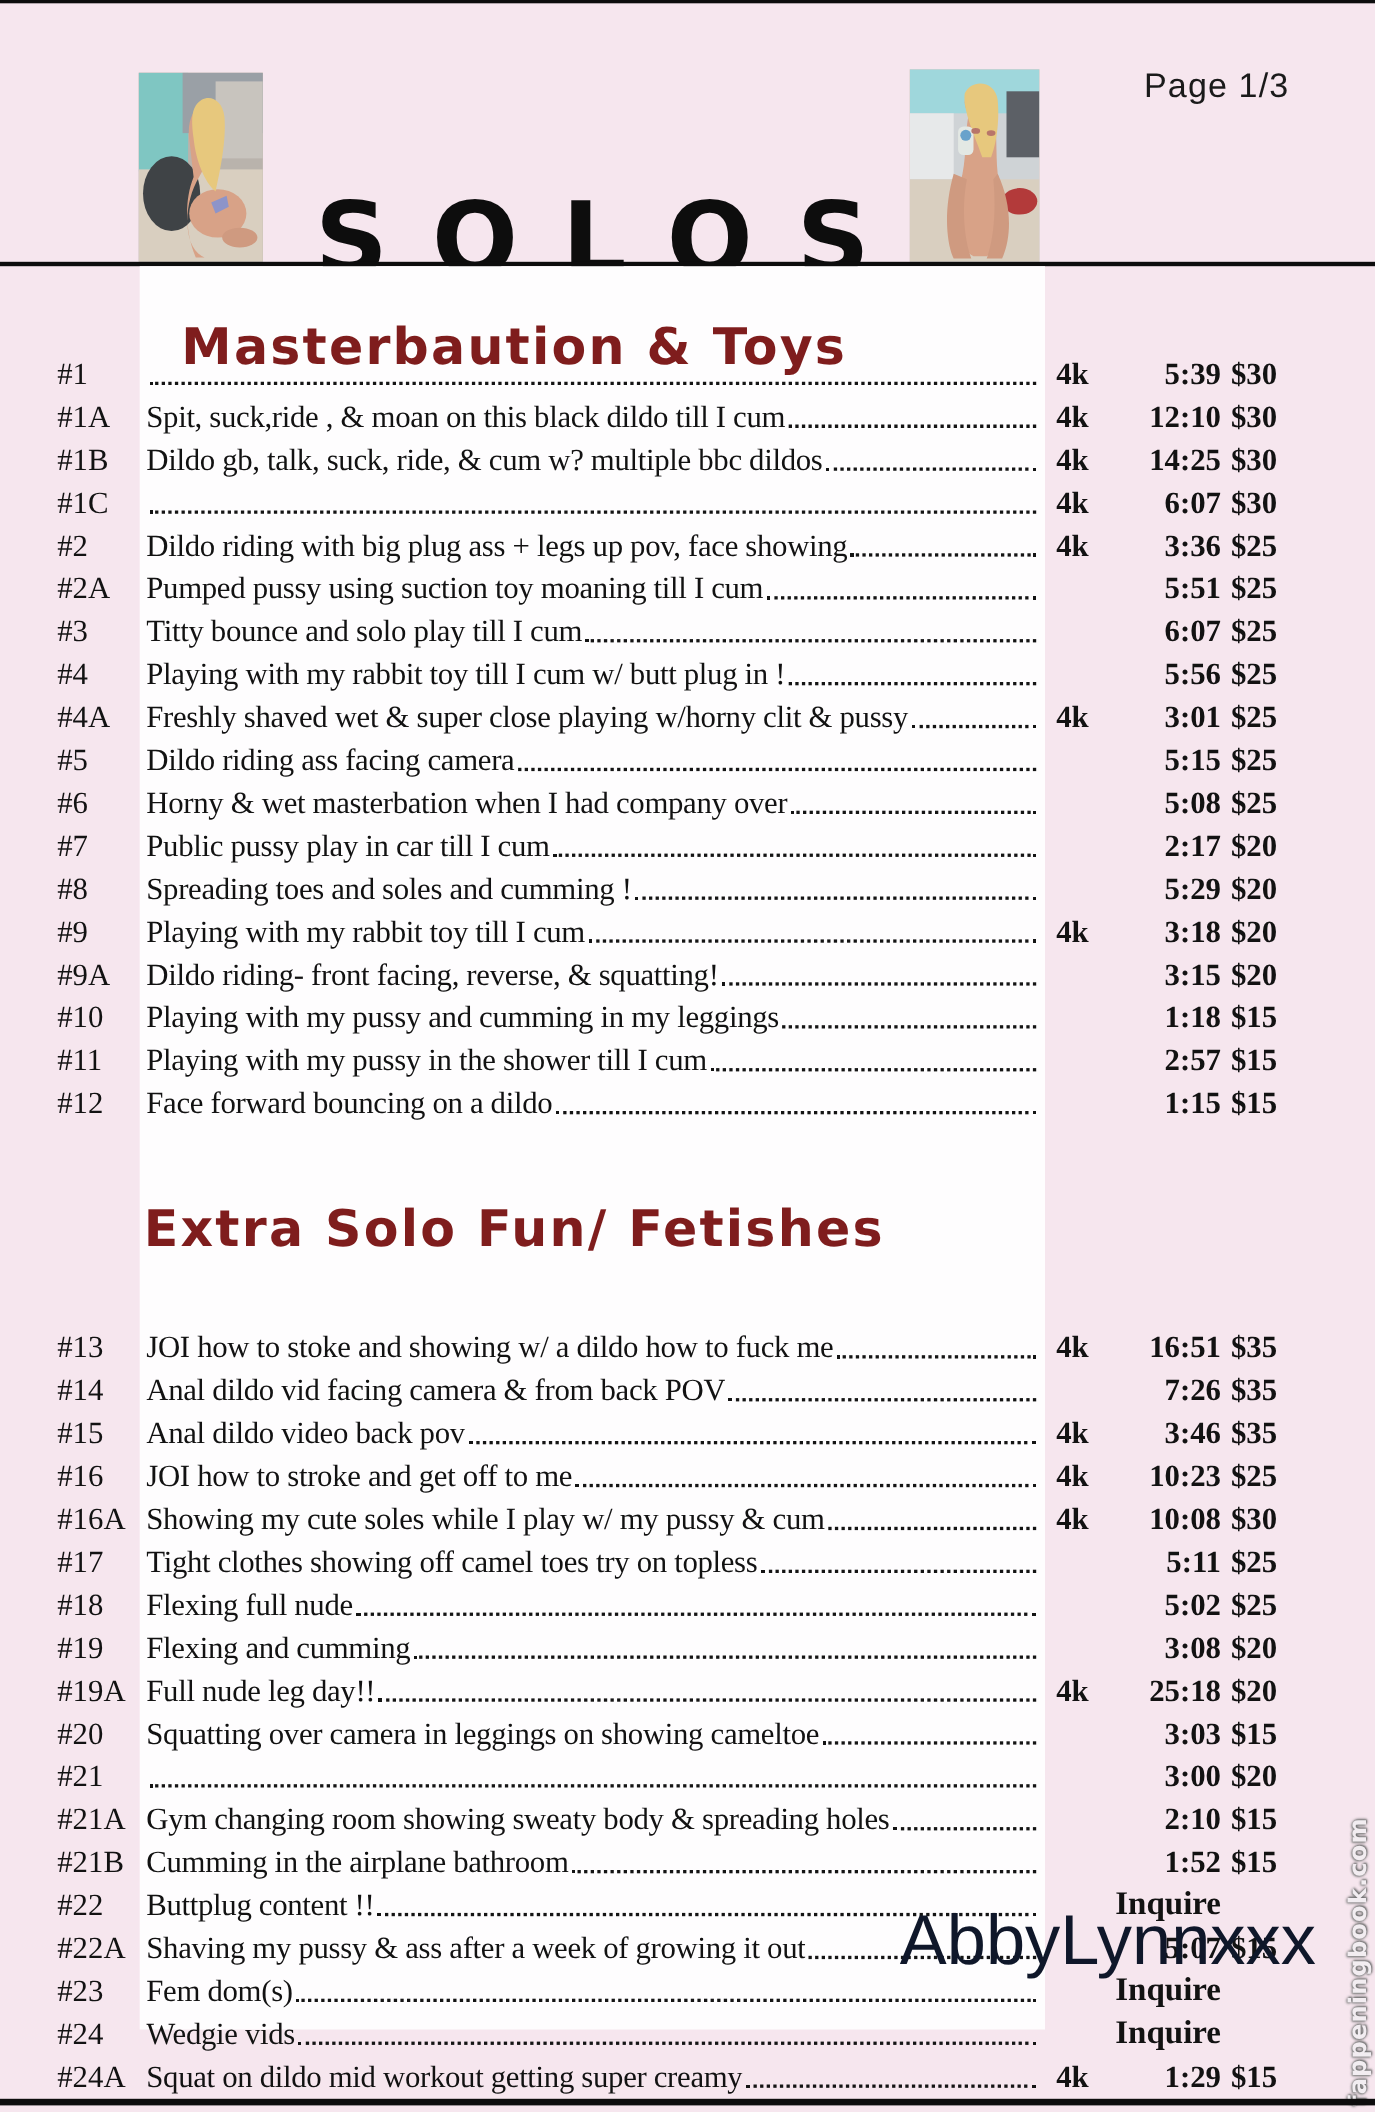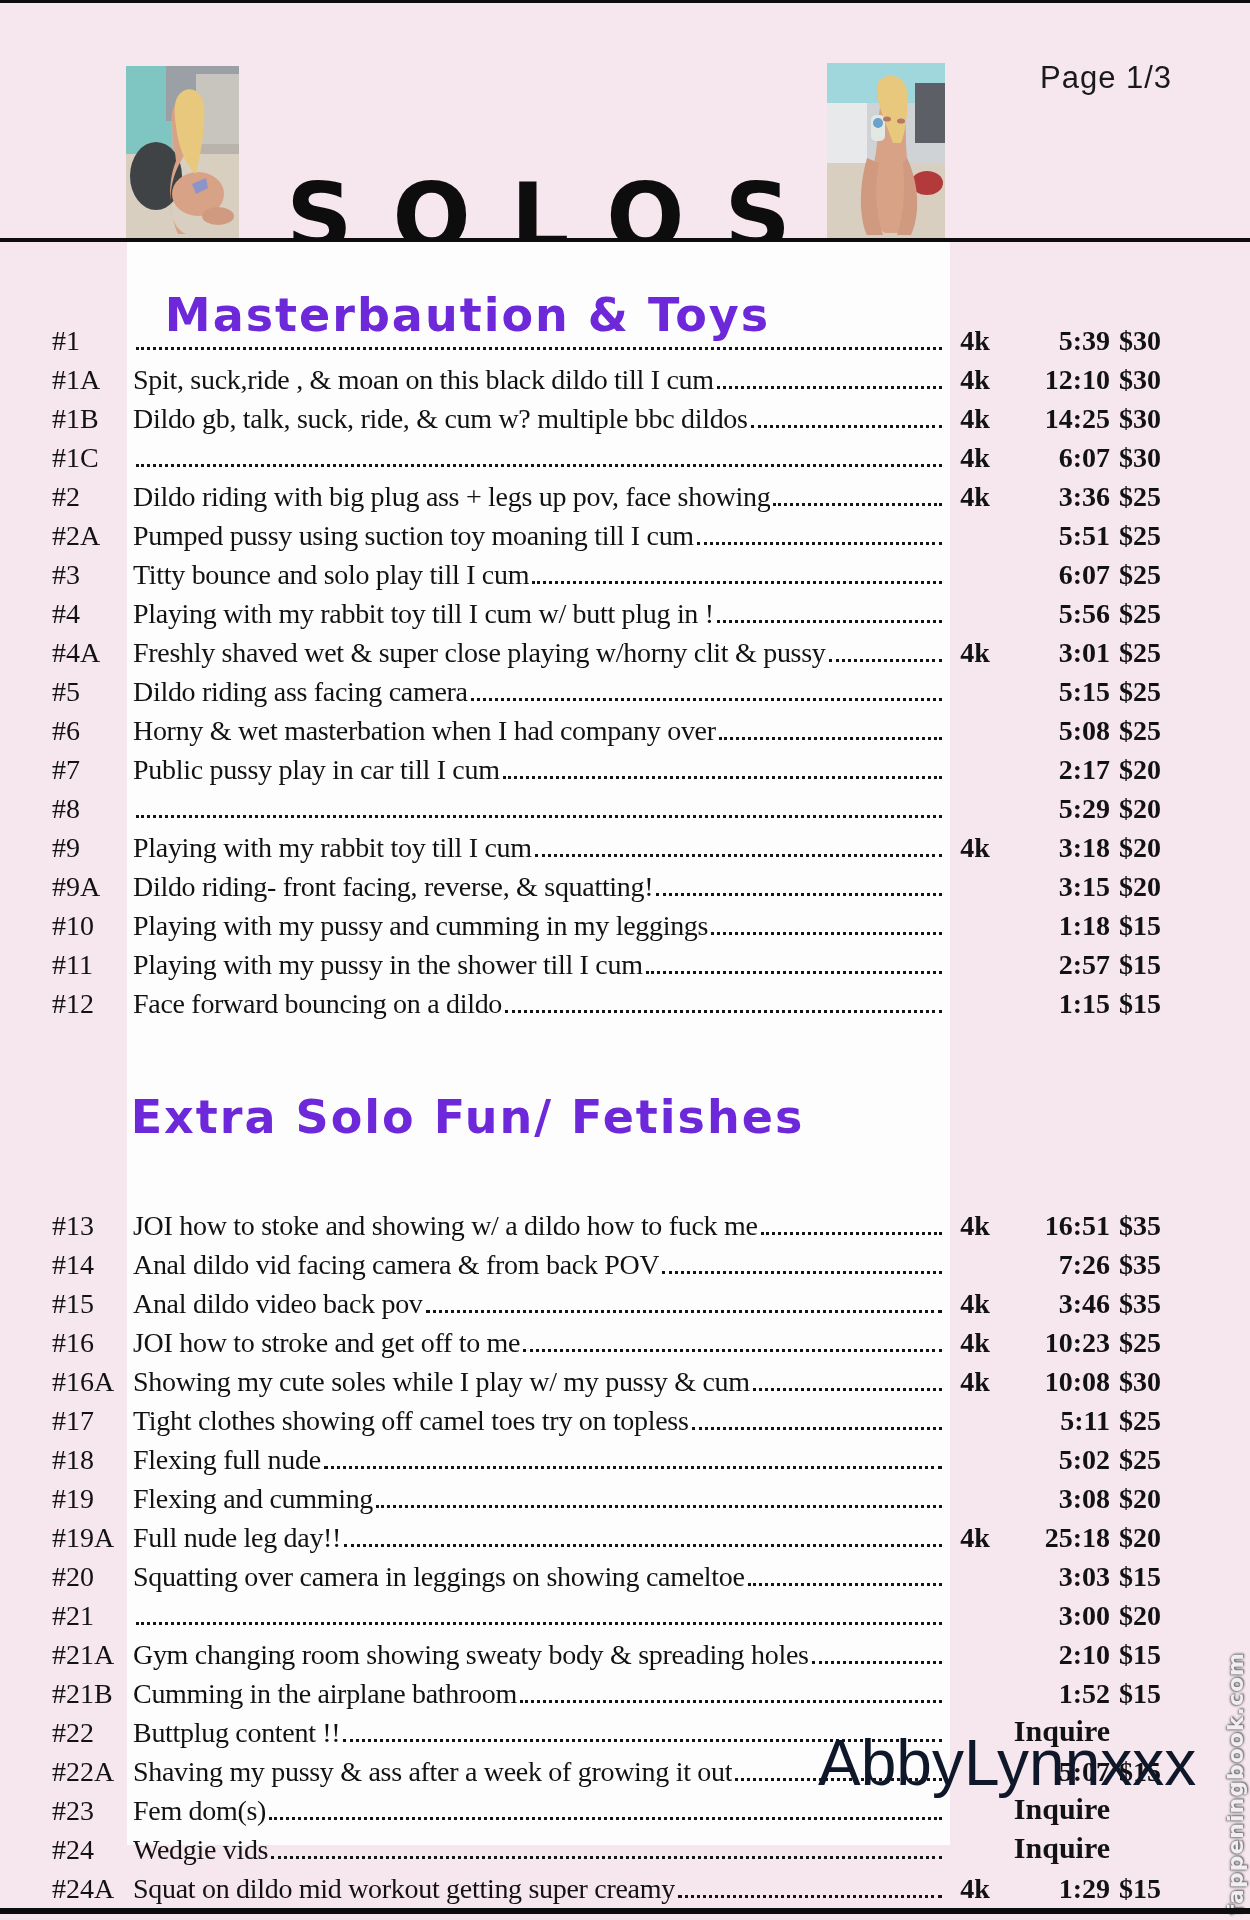--- a/index.html
+++ b/index.html
@@ -19,21 +19,21 @@
             font-family:Liberation Sans, sans-serif;font-size:31px;font-weight:400;
             letter-spacing:1px;color:#1a1a1a;}
   .photo{position:absolute;overflow:hidden;background:#cfc6bd;}
   .photo.left{left:126px;top:66px;width:113px;height:172px;}
   .photo.right{left:827px;top:63px;width:118px;height:175px;}
   .photo svg{display:block;width:100%;height:100%;}
 
   
   .sec-title{position:absolute;left:127px;width:681px;text-align:center;
              font-family:"DejaVu Sans",sans-serif;font-weight:700;font-size:46px;
-             letter-spacing:2px;color:#6d28d9;line-height:1.1;}
+             letter-spacing:2px;color:#7f1d1d;line-height:1.1;}
   .sec-title.s1{top:252px;}
   .sec-title.s2{top:1054px;}
 
   
   .rows{position:absolute;left:38px;width:1137px;}
   .rows.s1{top:318px;}
   .rows.s2{top:1166px;margin-top:37px;}
   .row{display:flex;align-items:flex-end;height:39px;font-size:28px;line-height:1.15;}
   .r-num{flex:none;width:95px;padding-left:14px;box-sizing:border-box;}
   .r-desc{flex:0 1 auto;min-width:0;white-space:nowrap;overflow:hidden;letter-spacing:-0.3px;}
@@ -193,20 +193,21 @@
       <div class="row">
     <span class="r-num">#7</span>
     <span class="r-desc">Public pussy play in car till I cum</span>
     <span class="r-lead"></span>
     <span class="r-k"></span>
     <span class="r-time">2:17</span>
     <span class="r-price">$20</span>
   </div>
       <div class="row">
     <span class="r-num">#8</span>
+    <span class="r-desc">Spreading toes and soles and cumming !</span>
     <span class="r-lead"></span>
     <span class="r-k"></span>
     <span class="r-time">5:29</span>
     <span class="r-price">$20</span>
   </div>
       <div class="row">
     <span class="r-num">#9</span>
     <span class="r-desc">Playing with my rabbit toy till I cum</span>
     <span class="r-lead"></span>
     <span class="r-k">4k</span>

